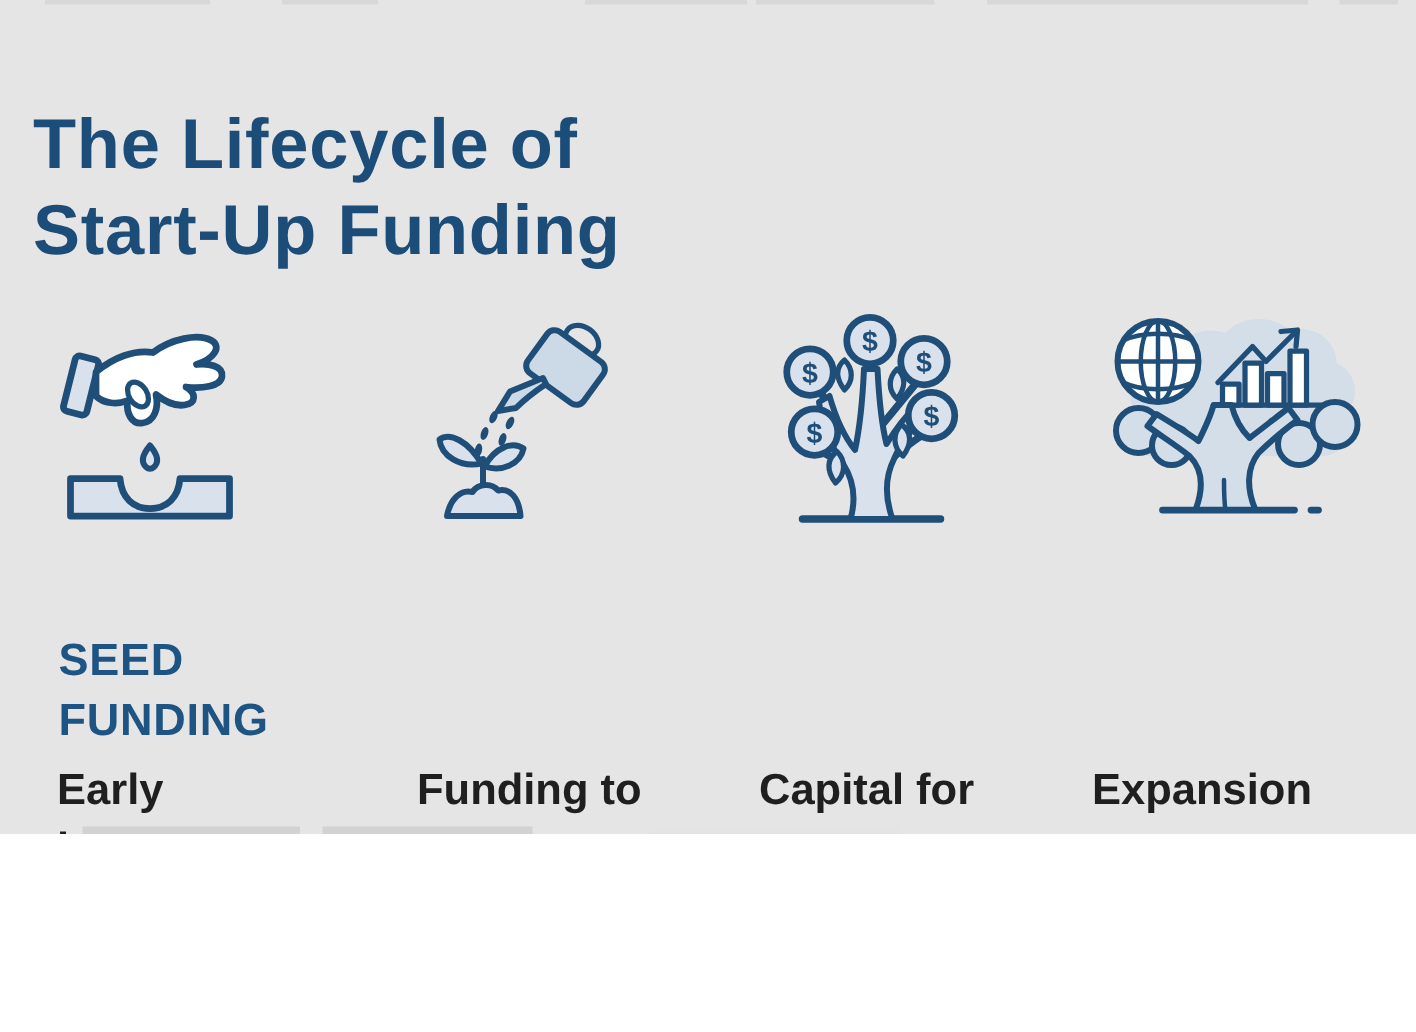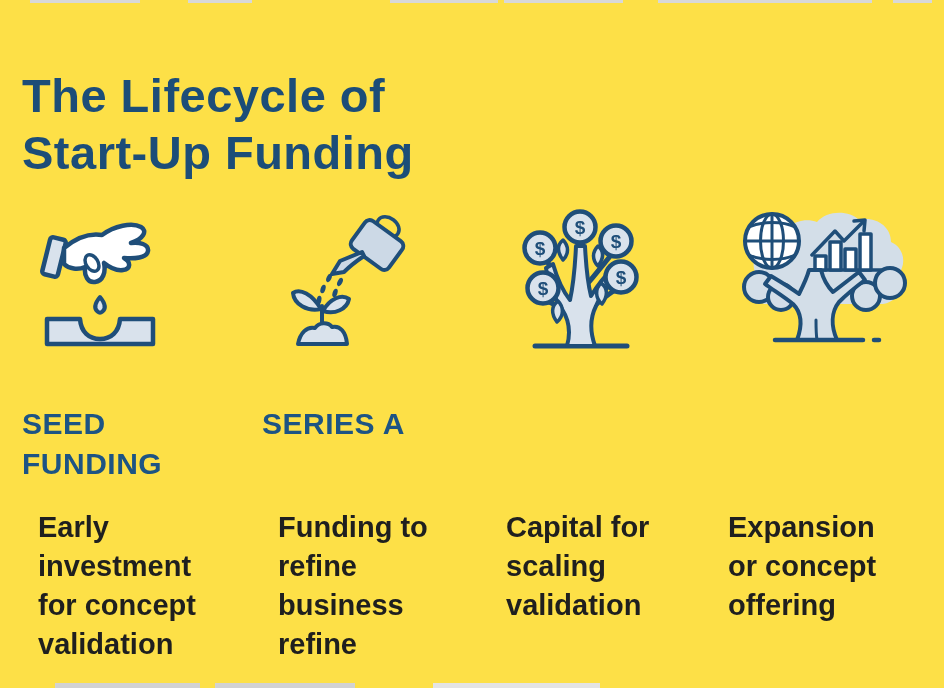--- a/index.html
+++ b/index.html
@@ -1,37 +1,37 @@
 <!DOCTYPE html>
 <html><head>
 <meta charset="utf-8">
 <style>
   html,body{margin:0;padding:0;background:#fff;}
   .page{
     position:relative;
-    width:944px;height:688px;
-    background:#fde047;
+    width:944px;height:556px;
+    background:#e5e5e5;
     overflow:hidden;
     font-family:"Liberation Sans",sans-serif;
   }
   
   .edge{position:absolute;background:#d8d8d8;}
   .edge.top{top:0;height:3px;}
   .edge.bottom{bottom:0;height:5px;background:#d2d2d2;}
   .edge.bottom.faint{background:#e4e4e4;}
 
   .title{
     position:absolute;left:22px;top:36px;
     font-size:47px;line-height:57px;font-weight:800;
     letter-spacing:.5px;color:#1c4d78;
   }
   .stage{position:absolute;top:0;height:688px;}
   .stage .icon-box{position:absolute;}
   .stage h2{
-    position:absolute;top:404px;margin:0;
+    position:absolute;top:404px;margin:17px;
     font-size:30px;line-height:40px;font-weight:800;
     letter-spacing:.5px;color:#1d5484;white-space:pre-line;
   }
   .stage p{
     position:absolute;top:492px;margin:16px;
     font-size:29px;line-height:39px;font-weight:700;
     color:#1f1f1f;
   }
   svg{display:block;}
 </style>
@@ -77,21 +77,20 @@
           <ellipse cx="52" cy="68" rx="2.4" ry="4.4" transform="rotate(26 52 68)"></ellipse>
           <ellipse cx="47" cy="79" rx="2.4" ry="4.4" transform="rotate(18 47 79)"></ellipse>
           <ellipse cx="44" cy="90" rx="2.4" ry="4.4" transform="rotate(10 44 90)"></ellipse>
         </g>
         <path d="M34,114 C34,106 34,99 34,92"></path>
         <path fill="#d9e2ec" d="M33,95 C24,80 12,74 5,79 C6,90 19,98 33,95 Z"></path>
         <path fill="#d9e2ec" d="M35,97 C42,84 54,80 61,85 C59,95 47,101 35,97 Z"></path>
         <path fill="#d9e2ec" d="M10,130 C12,119 19,112 27,114 C31,108 40,108 44,113 C52,111 58,118 59,130 Z"></path>
       </svg>
     </div>
-    <h2>SERIES A</h2>
     <p>Funding to refine business refine</p>
   </div>
 
   <div class="stage" style="left:490px;width:190px">
     <div class="icon-box" style="left:15px;top:208px">
       <svg width="150" height="145" viewBox="0 0 150 145" fill="none" stroke="#1f4e79" stroke-width="4" stroke-linecap="round" stroke-linejoin="round">
         <line x1="30" y1="138" x2="122" y2="138" stroke-width="5"></line>
         <path stroke-width="5" d="M63,106 C54,99 47,95 40,92"></path>
         <path stroke-width="5" d="M87,100 C96,92 104,86 110,82"></path>
         <path stroke-width="5" d="M84,74 C94,62 102,52 107,46"></path>

